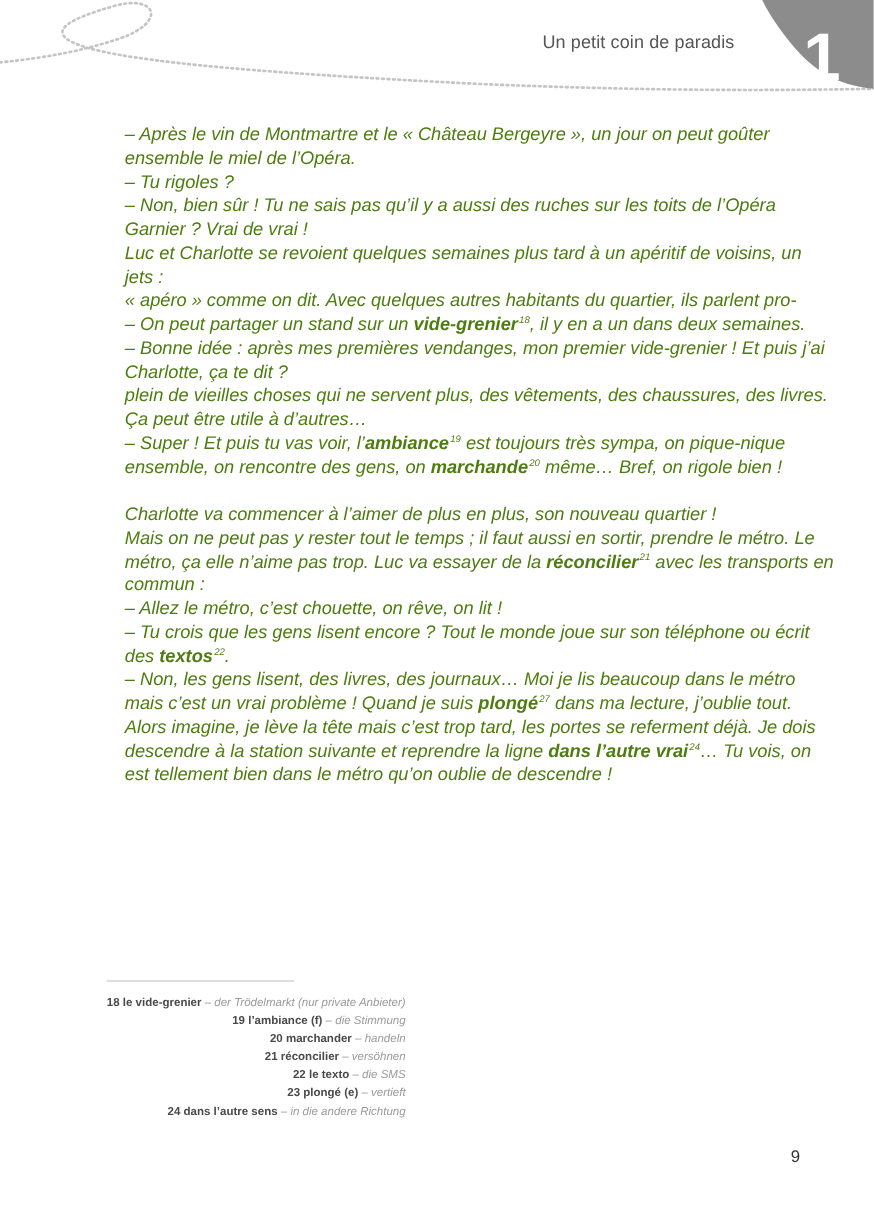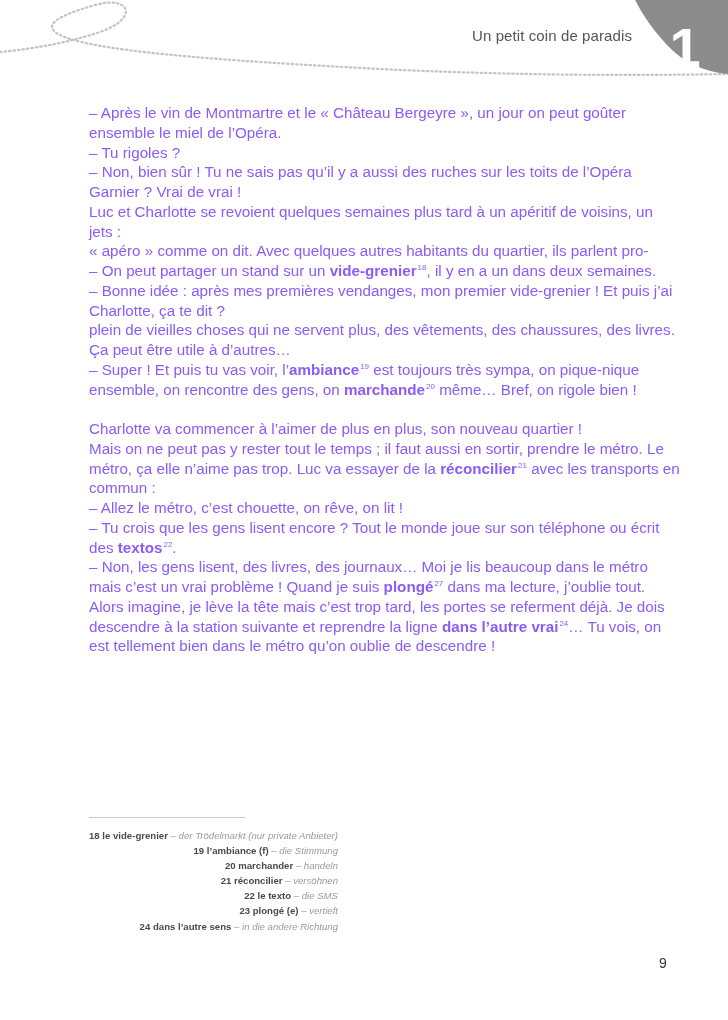--- a/index.html
+++ b/index.html
@@ -1,25 +1,25 @@
 <!DOCTYPE html>
 <html><head>
   <meta charset="utf-8">
   <style>
     html, body { margin: 0; padding: 0; background: #ffffff; }
     body { width: 728px; height: 1020px; position: relative; overflow: hidden;
            font-family: "Liberation Sans", "DejaVu Sans", sans-serif; color: #1a1a1a; }
     .deco { position: absolute; left: 0; top: 0; width: 728px; height: 80px; }
     .running-title { position: absolute; top: 27px; left: 452px; font-size: 15px; color: #555555;
-                     letter-spacing: 0.1px; white-space: nowrap; margin-left: 20px; }
+                     letter-spacing: 0.1px; white-space: nowrap; }
     .chapter-tab { position: absolute; left: 622px; top: -40px; width: 150px; height: 116px; }
     .chapter-num { position: absolute; left: 660px; top: 20px; width: 50px; text-align: center;
                    font-size: 56px; font-weight: bold; color: #ffffff; line-height: 1; }
-    .body-text { position: absolute; left: 89px; top: 103px; width: 580px;
-                 font-size: 15.2px; line-height: 19.75px; color: #8b5cf6; }
+    .body-text { position: absolute; left: 104px; top: 103px; width: 580px;
+                 font-size: 15.2px; line-height: 19.75px; color: #4d7c0f; font-style: italic; }
     .body-text p { margin: 0; white-space: nowrap; }
     .body-text .gap { height: 19.75px; }
     .body-text b { font-weight: bold; }
     .body-text sup { font-size: 8px; line-height: 0; vertical-align: 6px; margin-left: 1px; text-align: center; }
     .fn-rule { position: absolute; left: 89px; top: 817px; width: 156px; height: 1px; background: #c8c8c8; }
     .footnotes { position: absolute; left: 89px; top: 828px; font-size: 9.6px; line-height: 15.1px; color: #444; text-align: right; }
     .footnotes div { white-space: nowrap; }
     .fn-term { font-weight: bold; color: #4a4a4a; }
     .fn-trans { font-style: italic; color: #9a9a9a; }
     .fn-dash { color: #9a9a9a; }

